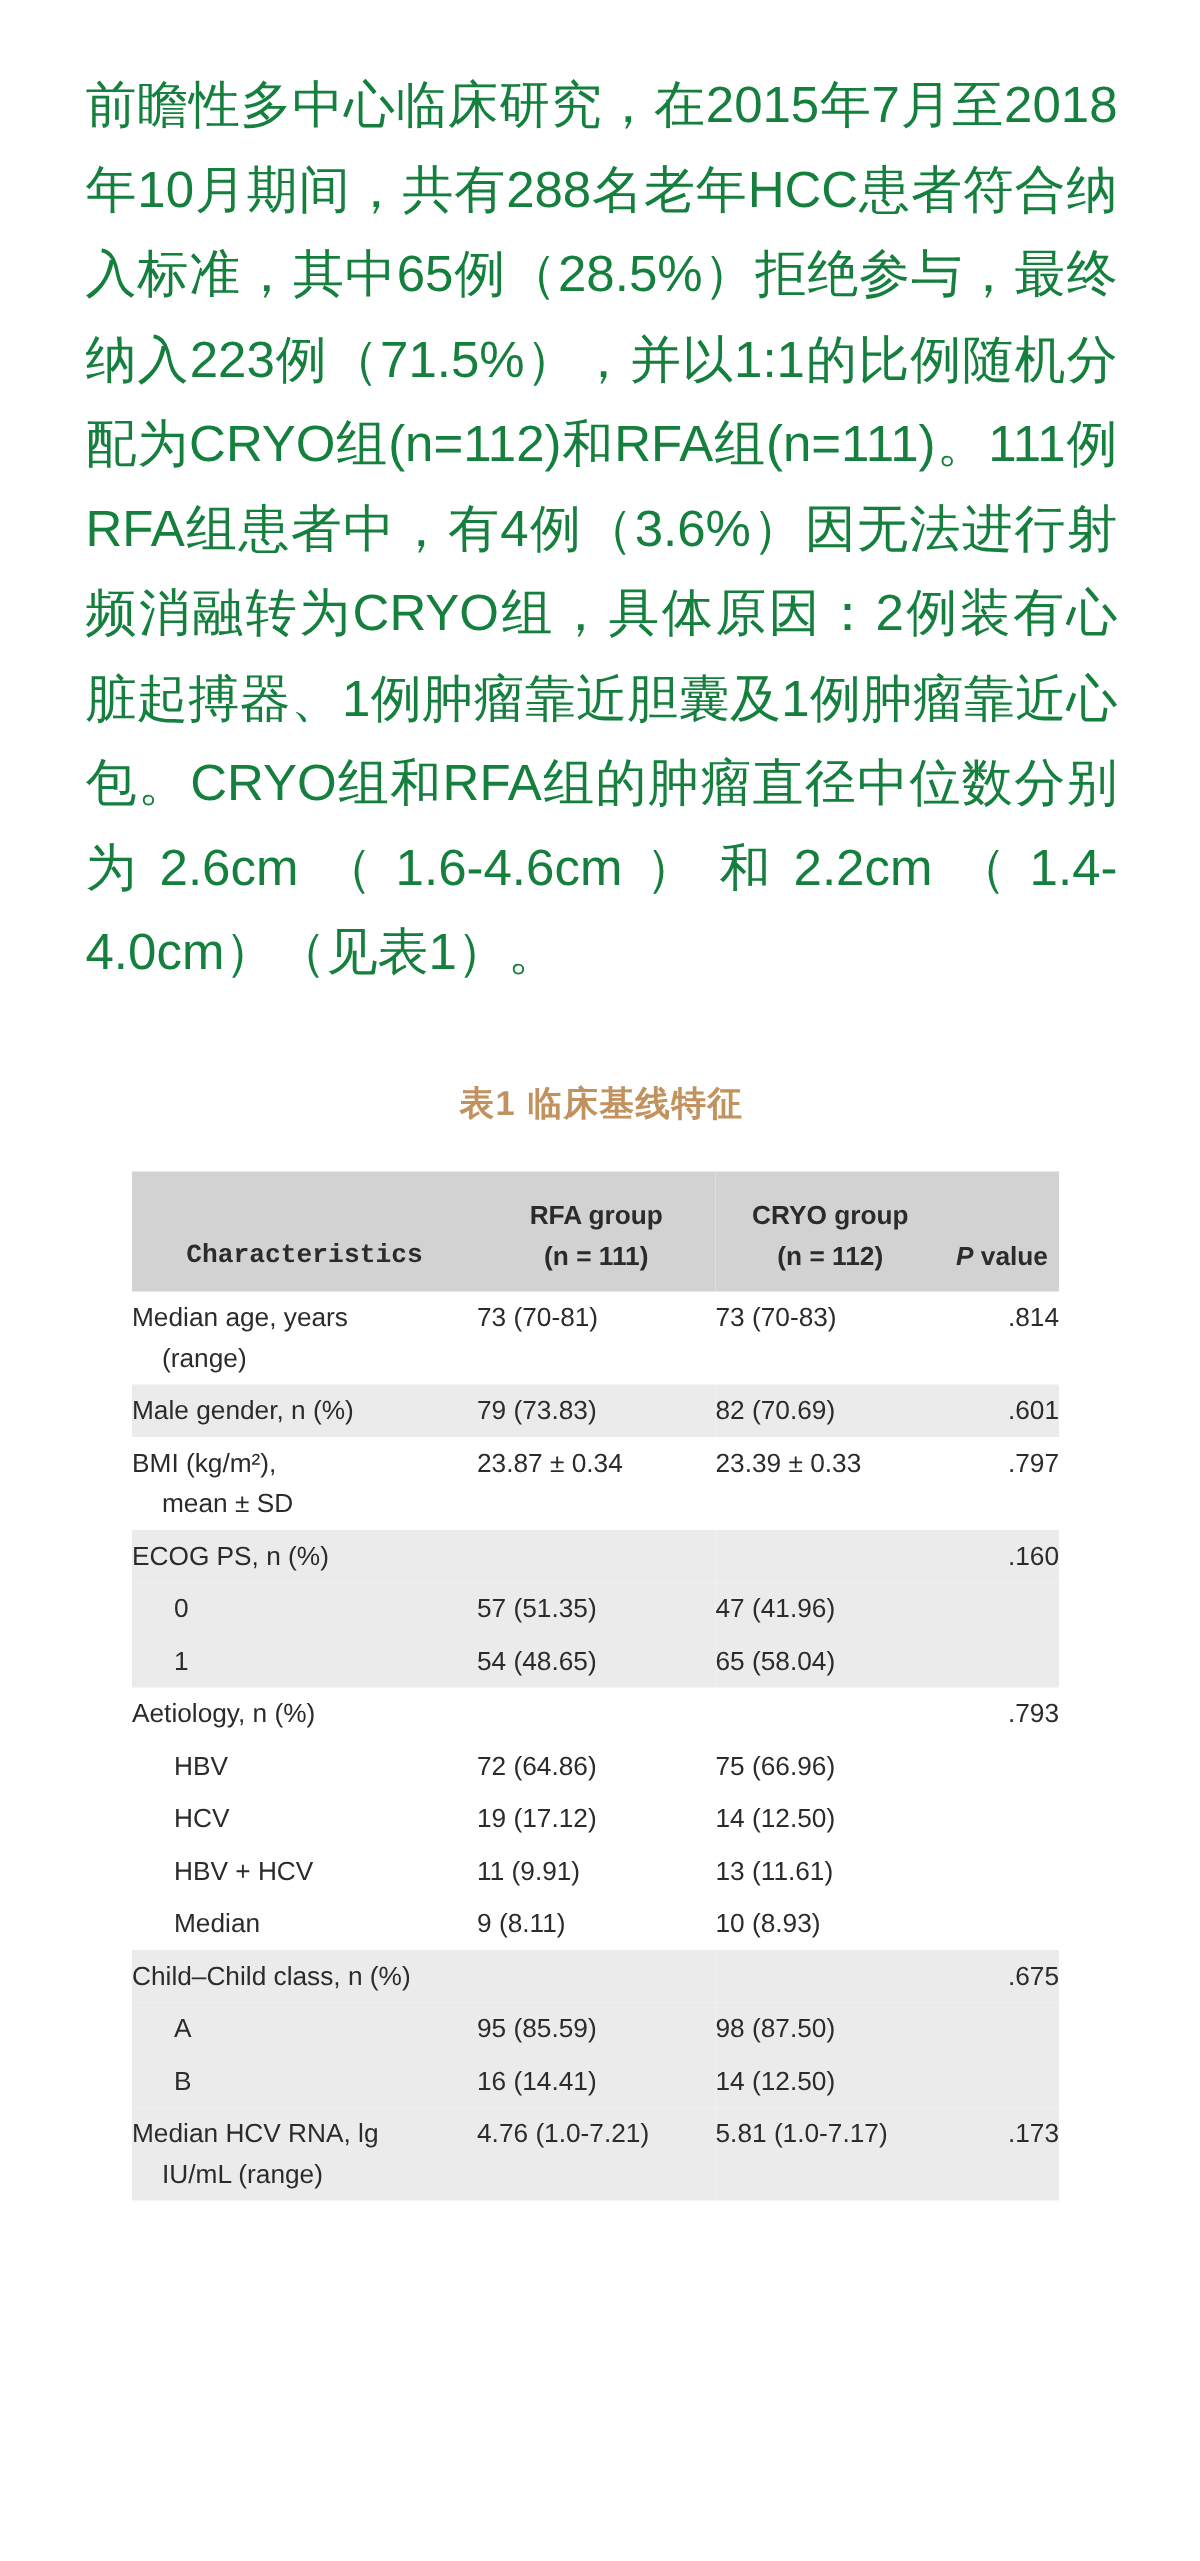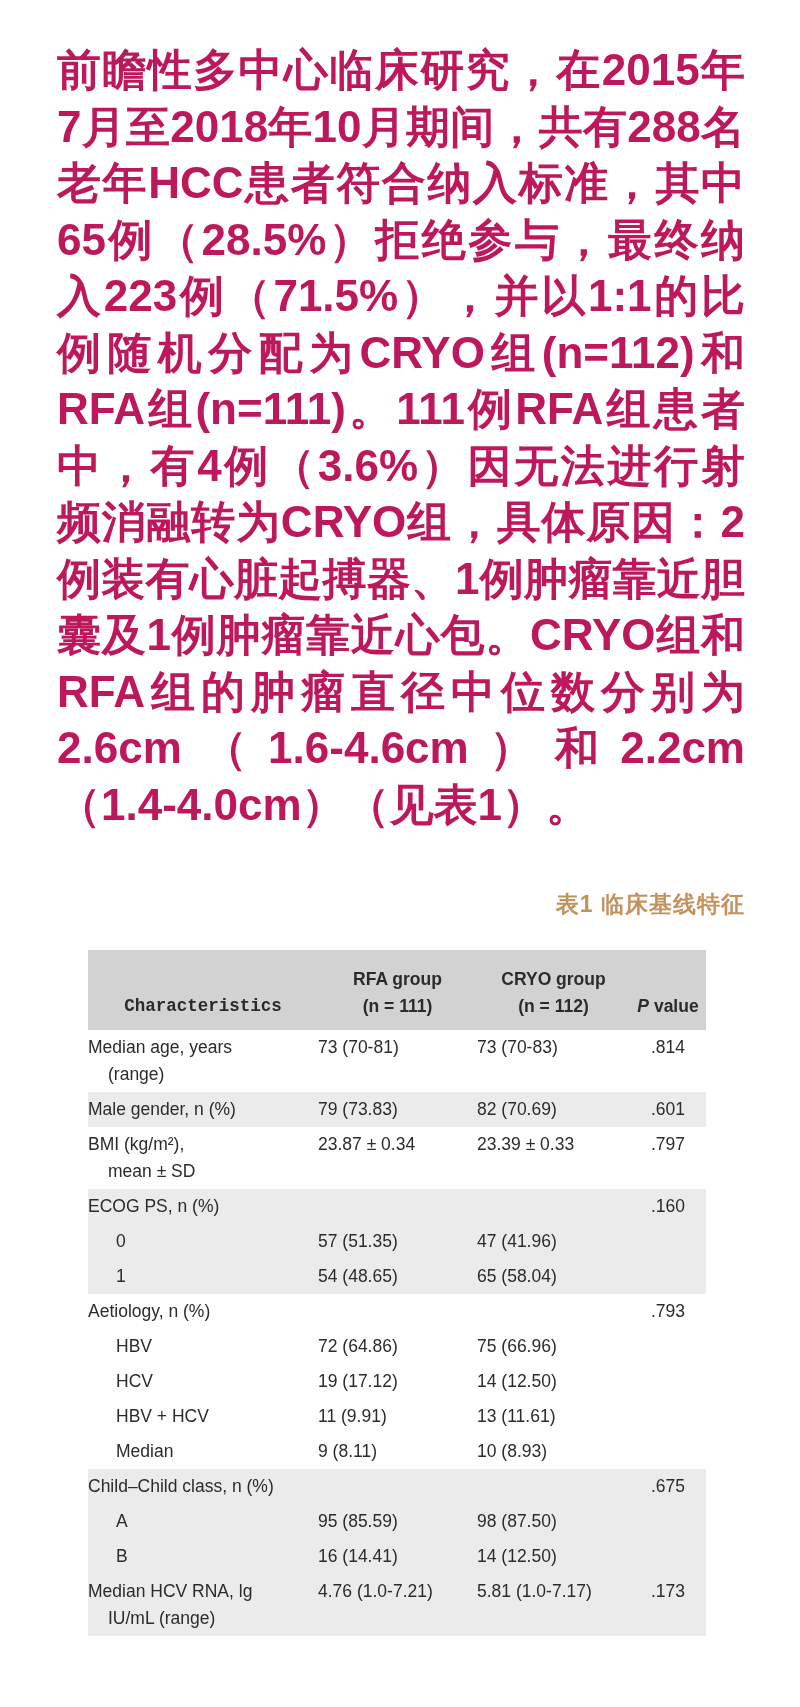--- a/index.html
+++ b/index.html
@@ -27,31 +27,30 @@
     .heading {
       background: linear-gradient(180deg, #cfa771 0%, #a67c42 60%, #8f6a38 100%);
       -webkit-background-clip: text;
       background-clip: text;
       color: transparent;
     }
   }
 
   .para {
     margin-top: 42px;
-    font-size: 44px;
+    font-size: 34px;
     line-height: 56.5px;
-    color: #be185d;
+    color: #15803d;
     text-align: justify;
     text-justify: inter-ideograph;
-    font-weight: bold;
   }
 
   .table-title {
     margin-top: 56px;
-    text-align: right;
+    text-align: center;
     font-size: 23px;
     font-weight: 700;
     color: #c2925e;
     letter-spacing: 1px;
   }
 
   table.baseline {
     width: 618px;
     margin: 30px 0 0 31px;
     border-collapse: collapse;
@@ -73,21 +72,21 @@
   th .grp { font-weight: 700; }
   .p-ital { font-style: italic; }
 
   table.baseline td {
     vertical-align: top;
     padding: 4px 0;
   }
   td.c-label { padding-left: 12px; }
   td.c-label.ind { padding-left: 28px; }
   td.c-label .l2 { padding-left: 20px; }
-  td.p-cell { text-align: center; }
+  td.p-cell { text-align: right; }
   tr.shade { background: #ebebeb; }
 </style>
 </head>
 <body>
 
 <div class="page">
   <div class="content">
 
 
     <p class="para">前瞻性多中心临床研究，在2015年7月至2018年10月期间，共有288名老年HCC患者符合纳入标准，其中65例（28.5%）拒绝参与，最终纳入223例（71.5%），并以1:1的比例随机分配为CRYO组(n=112)和RFA组(n=111)。111例RFA组患者中，有4例（3.6%）因无法进行射频消融转为CRYO组，具体原因：2例装有心脏起搏器、1例肿瘤靠近胆囊及1例肿瘤靠近心包。CRYO组和RFA组的肿瘤直径中位数分别为2.6cm（1.6-4.6cm）和2.2cm（1.4-4.0cm）（见表1）。</p>

